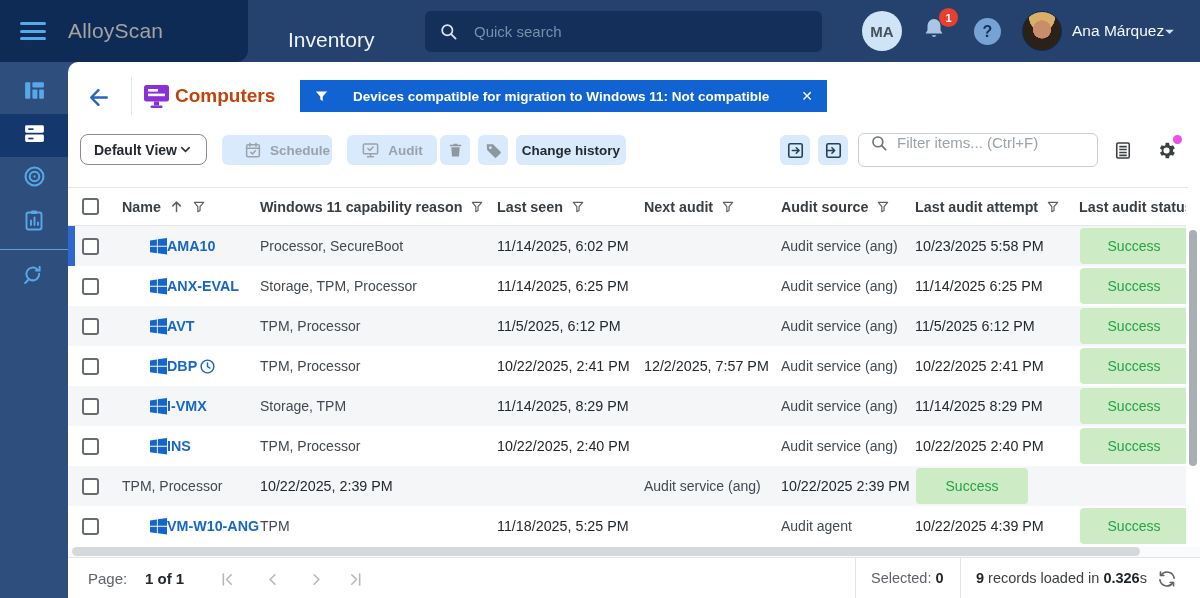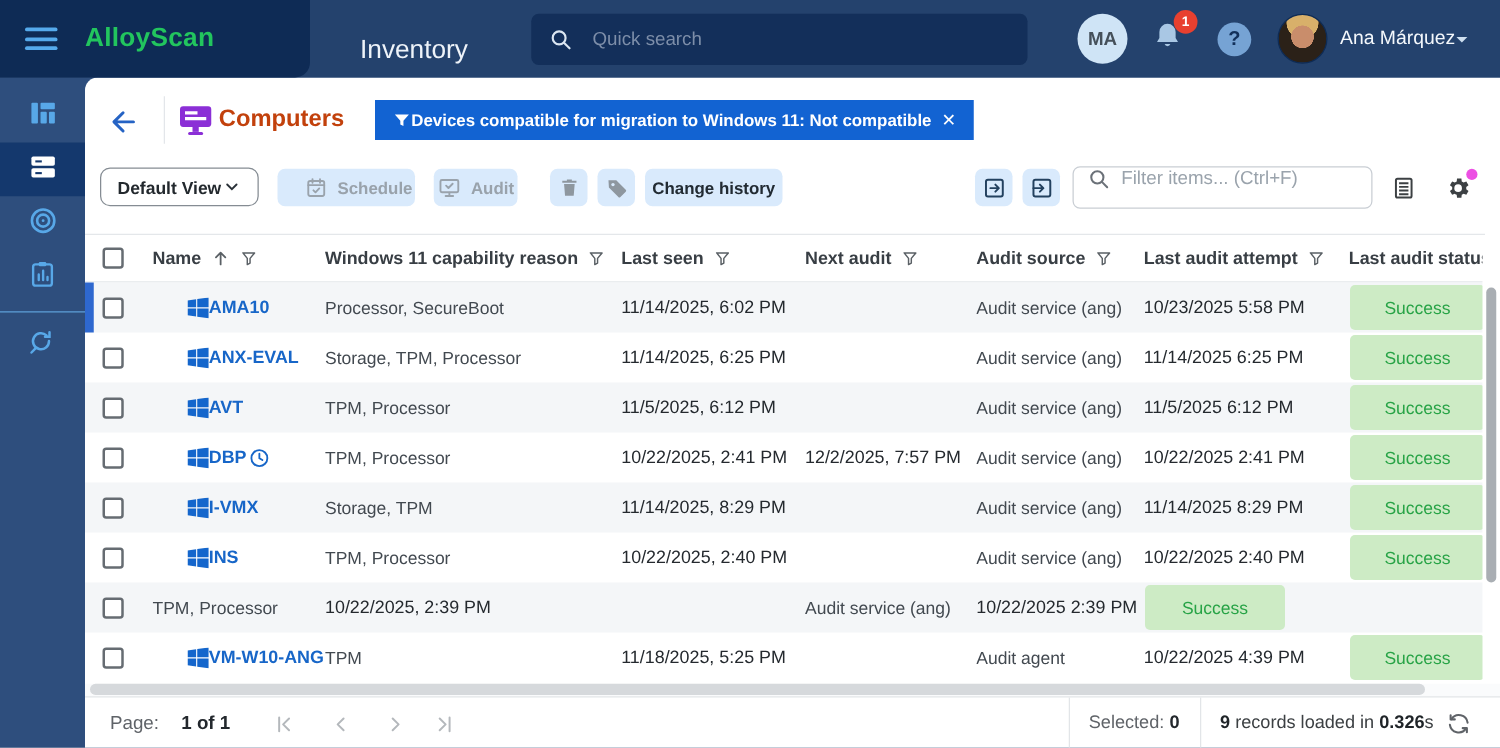--- a/index.html
+++ b/index.html
@@ -5,21 +5,21 @@
   * { margin:0; padding:0; box-sizing:border-box; }
   html,body { width:1200px; height:598px; }
   body { font-family:"Liberation Sans", sans-serif; }
   .app { position:relative; width:1200px; height:598px; background:#2e4e7d; overflow:hidden; }
 
   
   .topbar { position:absolute; left:0; top:0; width:1200px; height:62px; background:#24426d; z-index:30; }
   .logo-block { position:absolute; left:0; top:0; width:248px; height:62px; background:#0e2b55; border-bottom-right-radius:12px; display:flex; align-items:center; }
   .hamburger { width:26px; height:18px; margin-left:20px; display:flex; flex-direction:column; justify-content:space-between; cursor:pointer; }
   .hamburger span { display:block; height:3px; border-radius:2px; background:#55aaec; }
-  .brand { margin-left:22px; color:#22c55e; font-size:21px; font-weight:700; letter-spacing:.2px; }
+  .brand { margin-left:22px; color:#a3a3a3; font-size:21px; font-weight:400; letter-spacing:.2px; }
   .module-title { position:absolute; left:288px; top:0; height:80px; display:flex; align-items:center; color:#eef3f9; font-size:21px; }
   .quick-search { position:absolute; left:425px; top:11px; width:397px; height:41px; background:#132f5a; border-radius:6px; display:flex; align-items:center; padding:0 14px; gap:16px; }
   .quick-search .ph { color:#7d8ea9; font-size:15px; }
   .ma-avatar { position:absolute; left:862px; top:11px; width:40px; height:40px; border-radius:50%; background:#cfe4f6; color:#45505a; font-size:15px; font-weight:600; display:flex; align-items:center; justify-content:center; }
   .bell-wrap { position:absolute; left:922px; top:17px; width:30px; height:30px; cursor:pointer; }
   .bell-badge { position:absolute; left:17px; top:-9px; min-width:19px; height:19px; border-radius:50%; background:#e8402f; color:#fff; font-size:11px; font-weight:700; display:flex; align-items:center; justify-content:center; }
   .help-btn { position:absolute; left:974px; top:18px; width:27px; height:27px; border-radius:50%; background:#76a3d4; color:#12305a; font-size:16px; font-weight:700; display:flex; align-items:center; justify-content:center; cursor:pointer; }
   .photo-avatar { position:absolute; left:1022px; top:11px; width:40px; height:40px; border-radius:50%;
     background:
       radial-gradient(circle at 50% 46%, #c98d6b 0 32%, transparent 33%),
@@ -37,33 +37,33 @@
   .sb-bottom { position:absolute; left:0; bottom:0; width:68px; height:53px; background:#14335f; display:flex; align-items:center; justify-content:center; cursor:pointer; }
 
   
   .content { position:absolute; left:68px; top:62px; width:1132px; height:536px; background:#fff; border-top-left-radius:10px; z-index:25; }
 
   
   .back-btn { position:absolute; left:16px; top:22px; width:30px; height:26px; display:flex; align-items:center; justify-content:center; cursor:pointer; }
   .title-divider { position:absolute; left:63px; top:15px; width:1px; height:38px; background:#e3e6ea; }
   .page-icon { position:absolute; left:75px; top:22px; }
   .page-title { position:absolute; left:107px; top:23px; font-size:19px; font-weight:700; color:#c2410c; }
-  .filter-chip { position:absolute; left:232px; top:18px; height:32px; background:#1263d2; border-radius:0; display:flex; align-items:center; padding:0 14px; gap:0; cursor:pointer; }
+  .filter-chip { position:absolute; left:232px; top:18px; height:32px; background:#1263d2; border-radius:0; display:flex; align-items:center; padding:0 14px; gap:24px; cursor:pointer; }
   .filter-chip .chip-text { color:#fff; font-size:13.5px; font-weight:600; white-space:nowrap; }
   .chip-close { color:#fff; font-size:14px; margin-left:8px; cursor:pointer; }
 
   
   .view-btn { position:absolute; left:12px; top:72px; width:127px; height:31px; background:#fff; border:1.2px solid #858c93; border-radius:8px; display:flex; align-items:center; justify-content:space-between; padding:0 13px; cursor:pointer; }
   .view-btn .lbl { font-size:14px; font-weight:600; color:#23292e; }
   .tb-btn { position:absolute; top:73px; height:30px; background:#d9eafc; border-radius:6px; display:flex; align-items:center; justify-content:center; gap:8px; cursor:pointer; }
   .tb-btn .lbl { font-size:13.5px; font-weight:600; }
   .tb-btn.disabled .lbl { color:#99a2ab; }
   .tb-btn.enabled .lbl { color:#222b33; }
   .btn-schedule { left:154px; width:110px;padding-left:20px; }
-  .btn-audit { left:279px; width:67px; }
+  .btn-audit { left:279px; width:90px; }
   .btn-trash { left:372px; width:30px; }
   .btn-tag { left:410px; width:30px; }
   .btn-history { left:448px; width:110px; }
   .btn-export { left:712px; width:30px; }
   .btn-import { left:750px; width:30px; }
   .filter-input { position:absolute; left:790px; top:71px; width:240px; height:34px; border:1px solid #c9ced4; border-radius:6px; display:flex; align-items:flex-start; padding:0 11px; gap:9px; background:#fff; }
   .filter-input .ph { color:#9aa3ac; font-size:15px; }
   .icon-btn { position:absolute; top:76px; width:24px; height:24px; display:flex; align-items:center; justify-content:center; cursor:pointer; }
   .btn-views-list { left:1043px; }
   .btn-grid-settings { left:1086px; }

